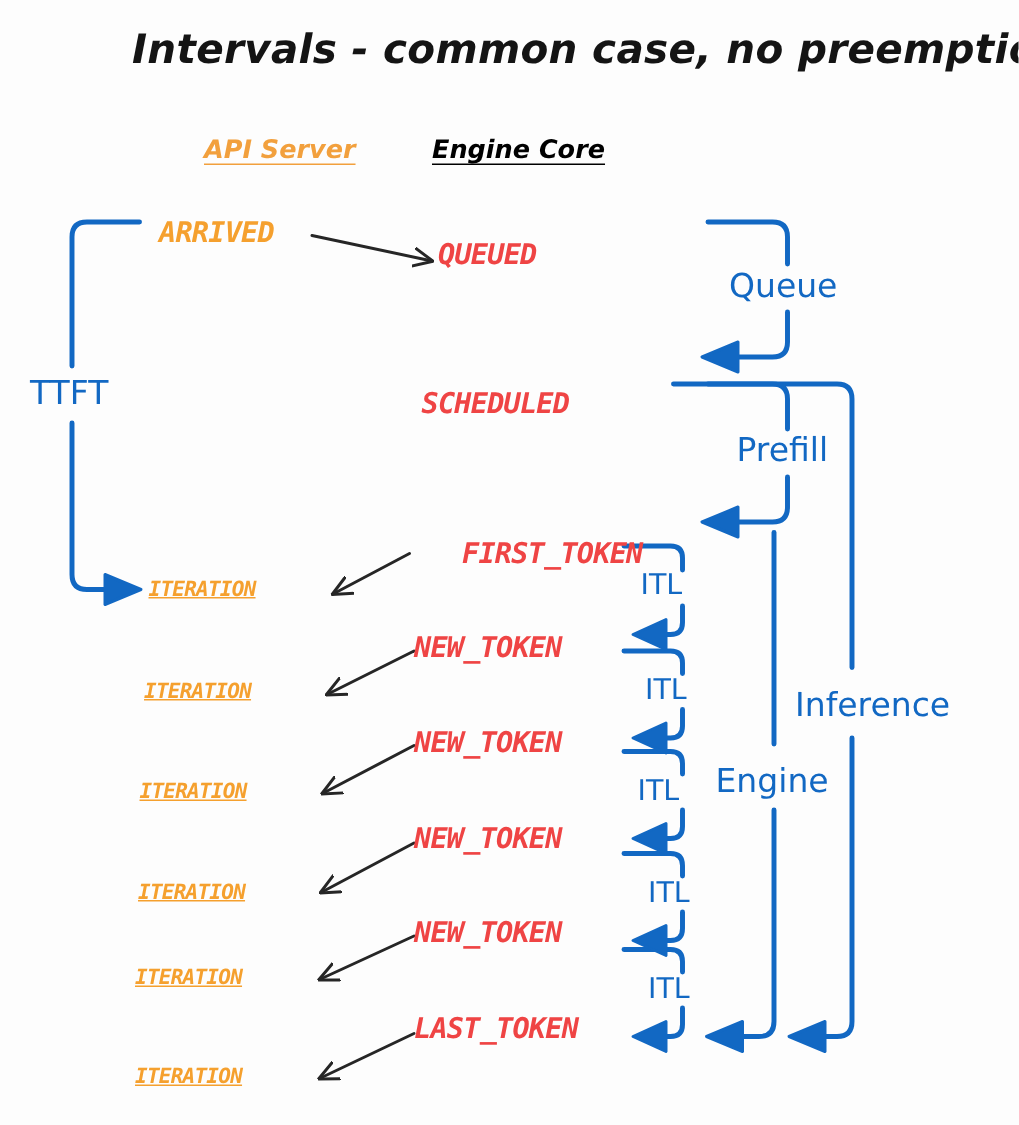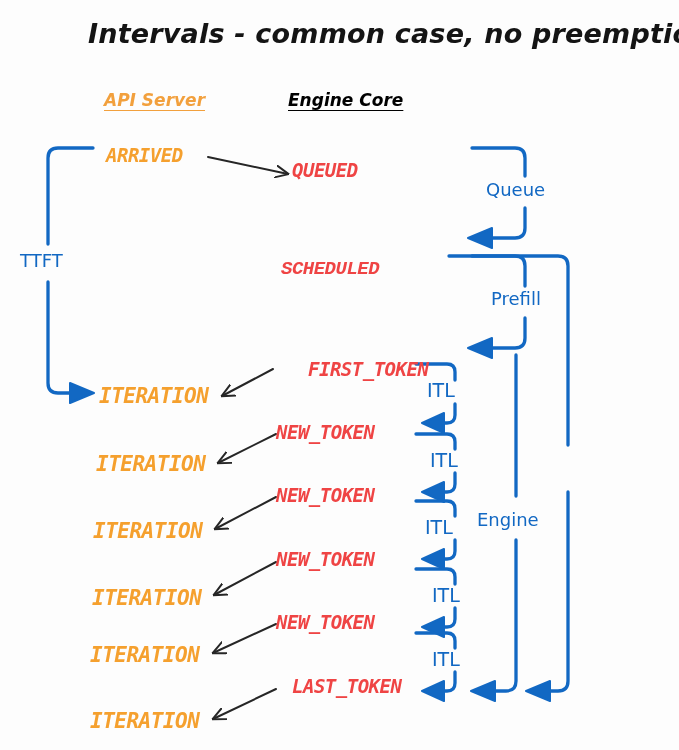--- a/index.html
+++ b/index.html
@@ -44,39 +44,40 @@
   }
   
   .colhead {
     font-family: "DejaVu Sans", sans-serif;
     font-style: italic;
     font-weight: bold;
     font-size: 17px;
     text-decoration: underline;
     text-underline-offset: 4px;
   }
-  .colhead.api { color: #F2A03D; }
+  .colhead.api { color: #F2A03D; margin-left: 32px; }
   .colhead.engine { color: #000000; }
   
   .state {
     font-family: "DejaVu Sans Mono", monospace;
     font-style: italic;
     font-size: 19px;
     font-weight: bold;
     letter-spacing: -0.5px;
   }
   .state.orange { color: #F5A02E; }
   .state.red { color: #ef4444; }
   .state.small {
-    font-size: 21px;
+    font-size: 14px;
+    text-decoration: underline;
   }
   
   .blue {
     font-family: "DejaVu Sans", sans-serif;
-    font-size: 18px;
+    font-size: 22px;
     color: #1268C3;
     font-weight: normal;
   }
   .blue.itl {
     font-size: 19px;
     text-align: center;
   }
 </style>
 </head>
 <body>
@@ -170,33 +171,34 @@
   <div class="lbl state orange" style="left:106px; top:146px;text-align:right;">ARRIVED</div>
 
   <div class="lbl state orange small" style="left:99px; top:386px;">ITERATION</div>
   <div class="lbl state orange small" style="left:96px; top:454px;">ITERATION</div>
   <div class="lbl state orange small" style="left:93px; top:521px;">ITERATION</div>
   <div class="lbl state orange small" style="left:92px; top:588px;">ITERATION</div>
   <div class="lbl state orange small" style="left:90px; top:645px;">ITERATION</div>
   <div class="lbl state orange small" style="left:90px; top:711px;">ITERATION</div>
 
   <div class="lbl state red" style="left:292px; top:161px;">QUEUED</div>
-  <div class="lbl state red" style="left:281px; top:260px;font-family:Liberation Mono, monospace;">SCHEDULED</div>
+  <div class="lbl state red" style="left:281px; top:260px;">SCHEDULED</div>
 
   <div class="lbl state red" style="left:272px; top:360px;margin-left:36px;">FIRST_TOKEN</div>
   <div class="lbl state red" style="left:276px; top:423px;">NEW_TOKEN</div>
   <div class="lbl state red" style="left:276px; top:486px;">NEW_TOKEN</div>
   <div class="lbl state red" style="left:276px; top:550px;">NEW_TOKEN</div>
   <div class="lbl state red" style="left:276px; top:613px;">NEW_TOKEN</div>
-  <div class="lbl state red" style="left:276px; top:677px;margin-left:16px;">LAST_TOKEN</div>
+  <div class="lbl state red" style="left:276px; top:677px;">LAST_TOKEN</div>
 
   <div class="lbl blue" style="left:20px; top:252px;">TTFT</div>
   <div class="lbl blue" style="left:486px; top:181px;">Queue</div>
   <div class="lbl blue" style="left:491px; top:290px;">Prefill</div>
   <div class="lbl blue" style="left:477px; top:511px;">Engine</div>
+  <div class="lbl blue" style="left:530px; top:460px;">Inference</div>
 
   <div class="lbl blue itl" style="left:427px; top:381px;">ITL</div>
   <div class="lbl blue itl" style="left:430px; top:451px;">ITL</div>
   <div class="lbl blue itl" style="left:425px; top:518px;">ITL</div>
   <div class="lbl blue itl" style="left:432px; top:586px;">ITL</div>
   <div class="lbl blue itl" style="left:432px; top:650px;">ITL</div>
 
 </div>
 
 </body></html>

